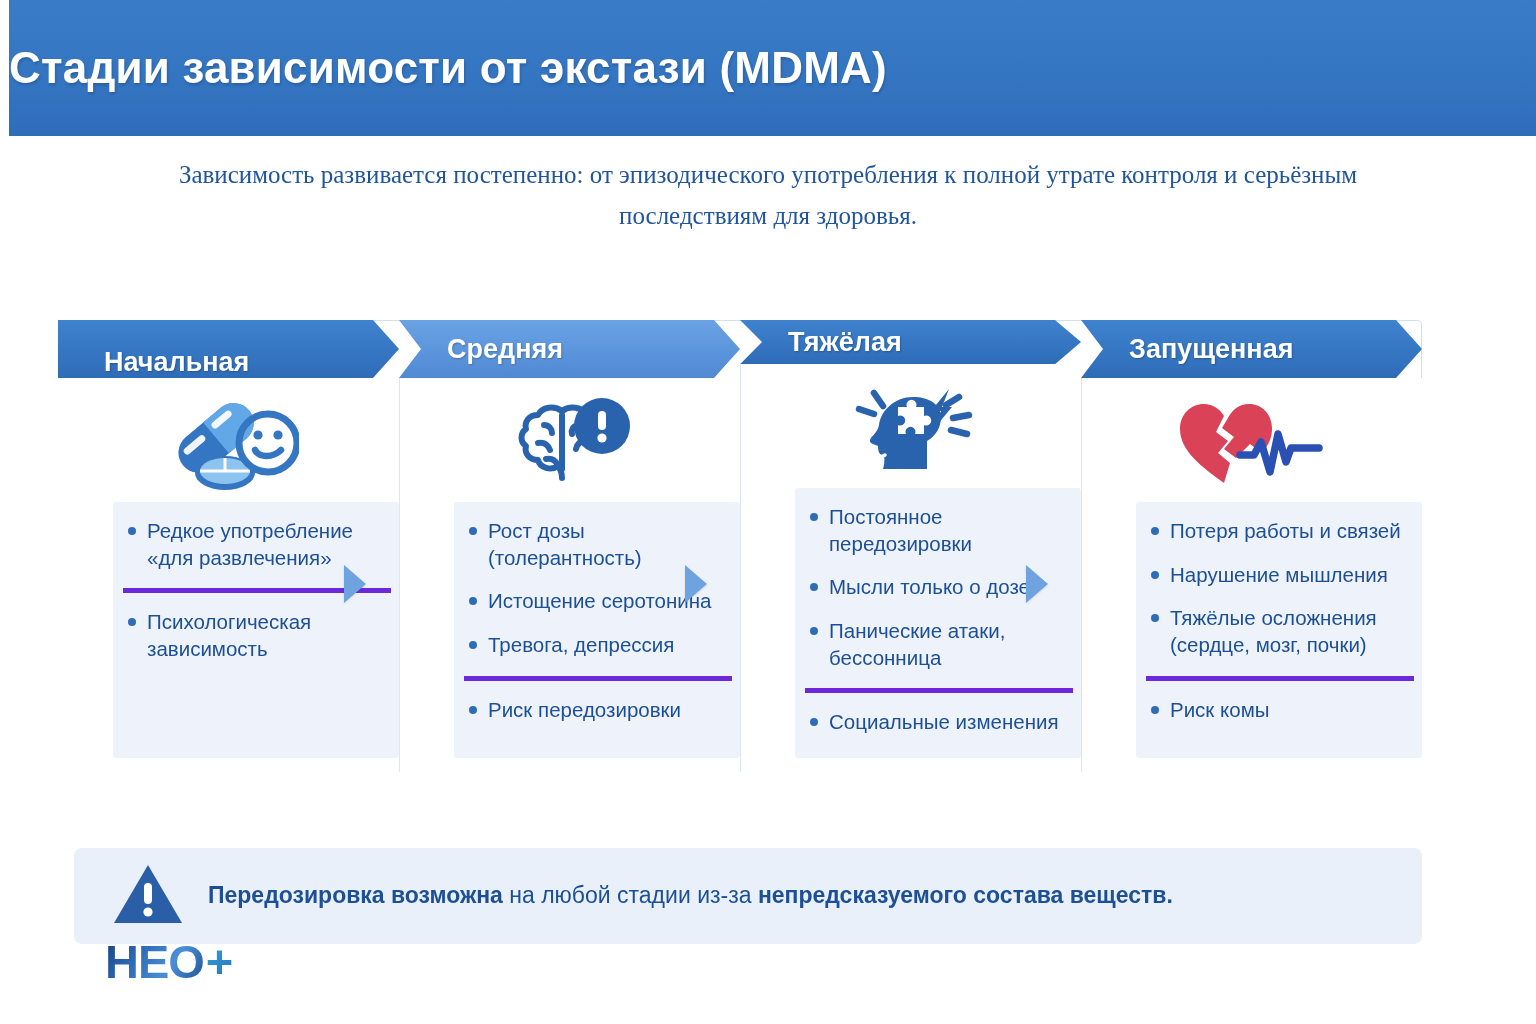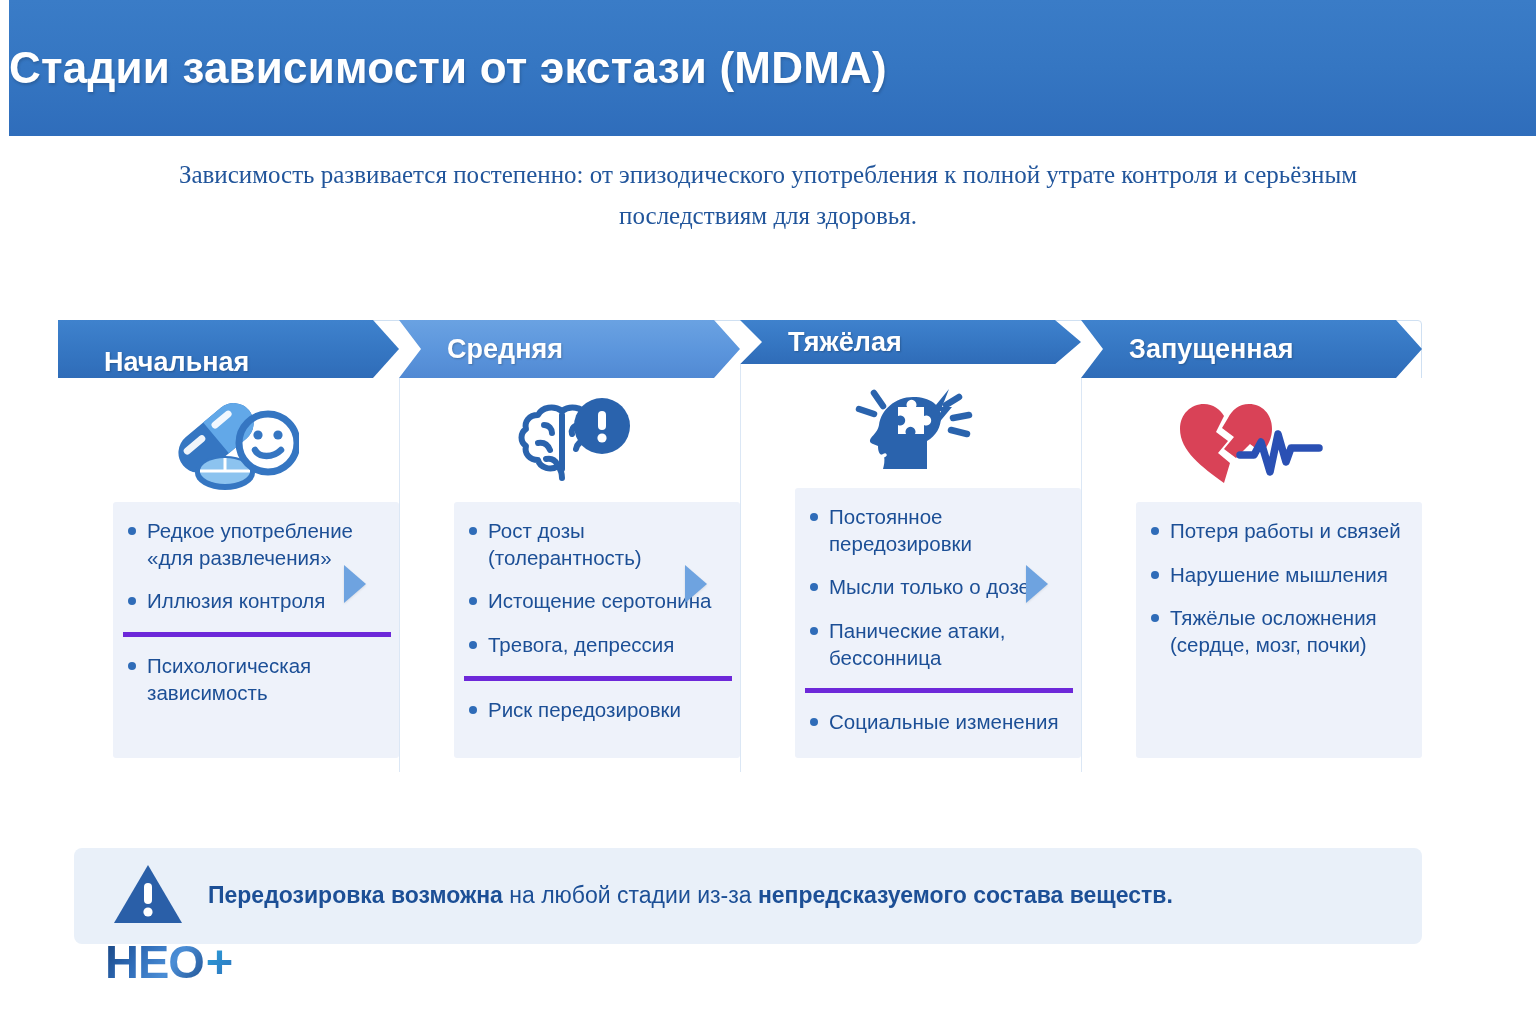--- a/index.html
+++ b/index.html
@@ -195,21 +195,20 @@
             <circle cx="109" cy="52" r="29" fill="none" stroke="#3576c2" stroke-width="7"></circle>
             <circle cx="99" cy="44" r="4.6" fill="#3576c2"></circle>
             <circle cx="119" cy="44" r="4.6" fill="#3576c2"></circle>
             <path d="M96 59c4 8 18 8 26 0" fill="none" stroke="#3576c2" stroke-width="6.5" stroke-linecap="round"></path>
           </g>
         </svg>
       </div>
       <div class="bullets">
         <ul class="blist">
           <li>Редкое употребление «для развлечения»</li>
-          <li>Иллюзия контроля</li>
           <li class="divided">Психологическая зависимость</li>
         </ul>
       </div>
     </div>
     <div class="connector" style="left:286px;top:245px;"></div>
   </div>
 
   <div class="stage">
     <div class="chev c1">
       <span>Средняя</span>
@@ -294,20 +293,21 @@
           <path d="M56 27c4-8 11-14 21-14 13 0 23 10 23 25 0 9-4 17-10 24l-12-9-14 14-12-9 10-12-12-9z" fill="#d94257"></path>
 
           <path d="M68 64h14l7-13 9 30 8-38 8 28 5-14h28" fill="none" stroke="#2a50b4" stroke-width="7.5" stroke-linecap="round" stroke-linejoin="round"></path>
         </svg>
       </div>
       <div class="bullets">
         <ul class="blist">
           <li>Потеря работы и связей</li>
           <li>Нарушение мышления</li>
           <li>Тяжёлые осложнения (сердце, мозг, почки)</li>
+          <li class="divided">Риск комы</li>
         </ul>
       </div>
     </div>
   </div>
 
 </div>
 
 <div class="warning">
   <div class="warn-tri">
     <svg width="72" height="62" viewBox="0 0 72 62" aria-hidden="true">

